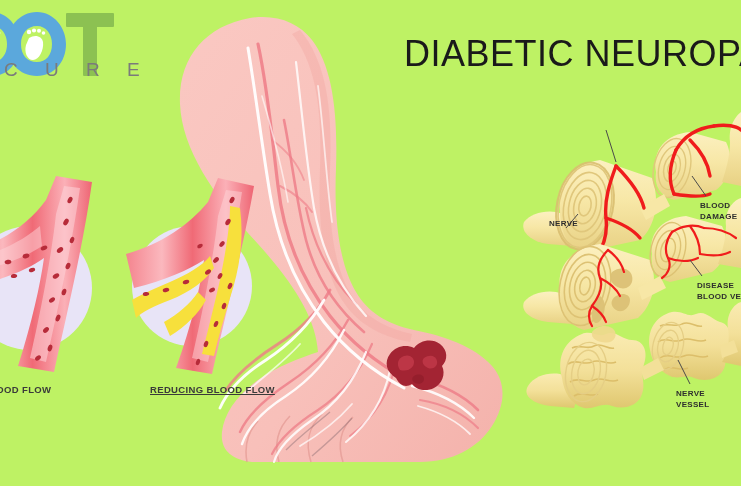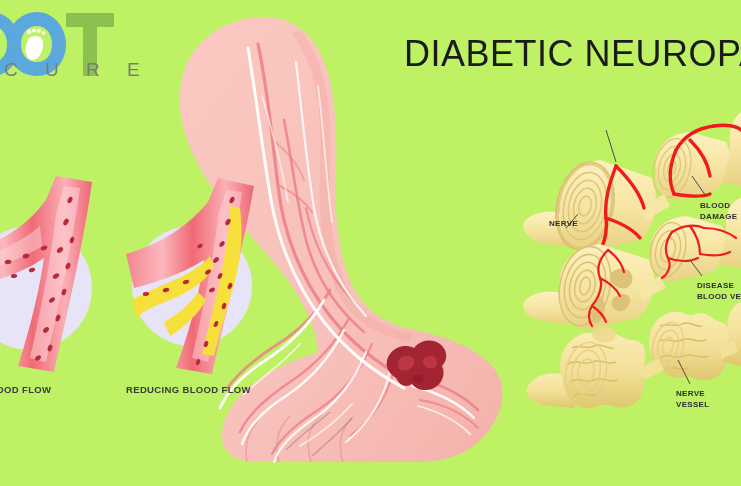--- a/index.html
+++ b/index.html
@@ -26,21 +26,21 @@
     white-space:nowrap;font-family:"Liberation Sans", sans-serif;
   }
 
   
   .caption{
     position:absolute;font-size:9.5px;font-weight:700;color:#3a3a3a;
     letter-spacing:.35px;white-space:nowrap;
     font-family:"Liberation Sans", sans-serif;
   }
   #cap-normal-flow{left:-26px;top:384px;}
-  #cap-reducing-flow{left:126px;top:384px;}
+  #cap-reducing-flow{left:150px;top:384px;text-decoration:underline;}
 
   
   .callout{
     position:absolute;font-size:8px;font-weight:700;color:#2e2e2e;
     letter-spacing:.3px;line-height:11px;white-space:nowrap;
     font-family:"Liberation Sans", sans-serif;
   }
   #callout-normal-blood-vessel{left:560px;top:108px;}
   #callout-blood-vessel{left:700px;top:200px;}
   #callout-nerve{left:549px;top:218px;}

